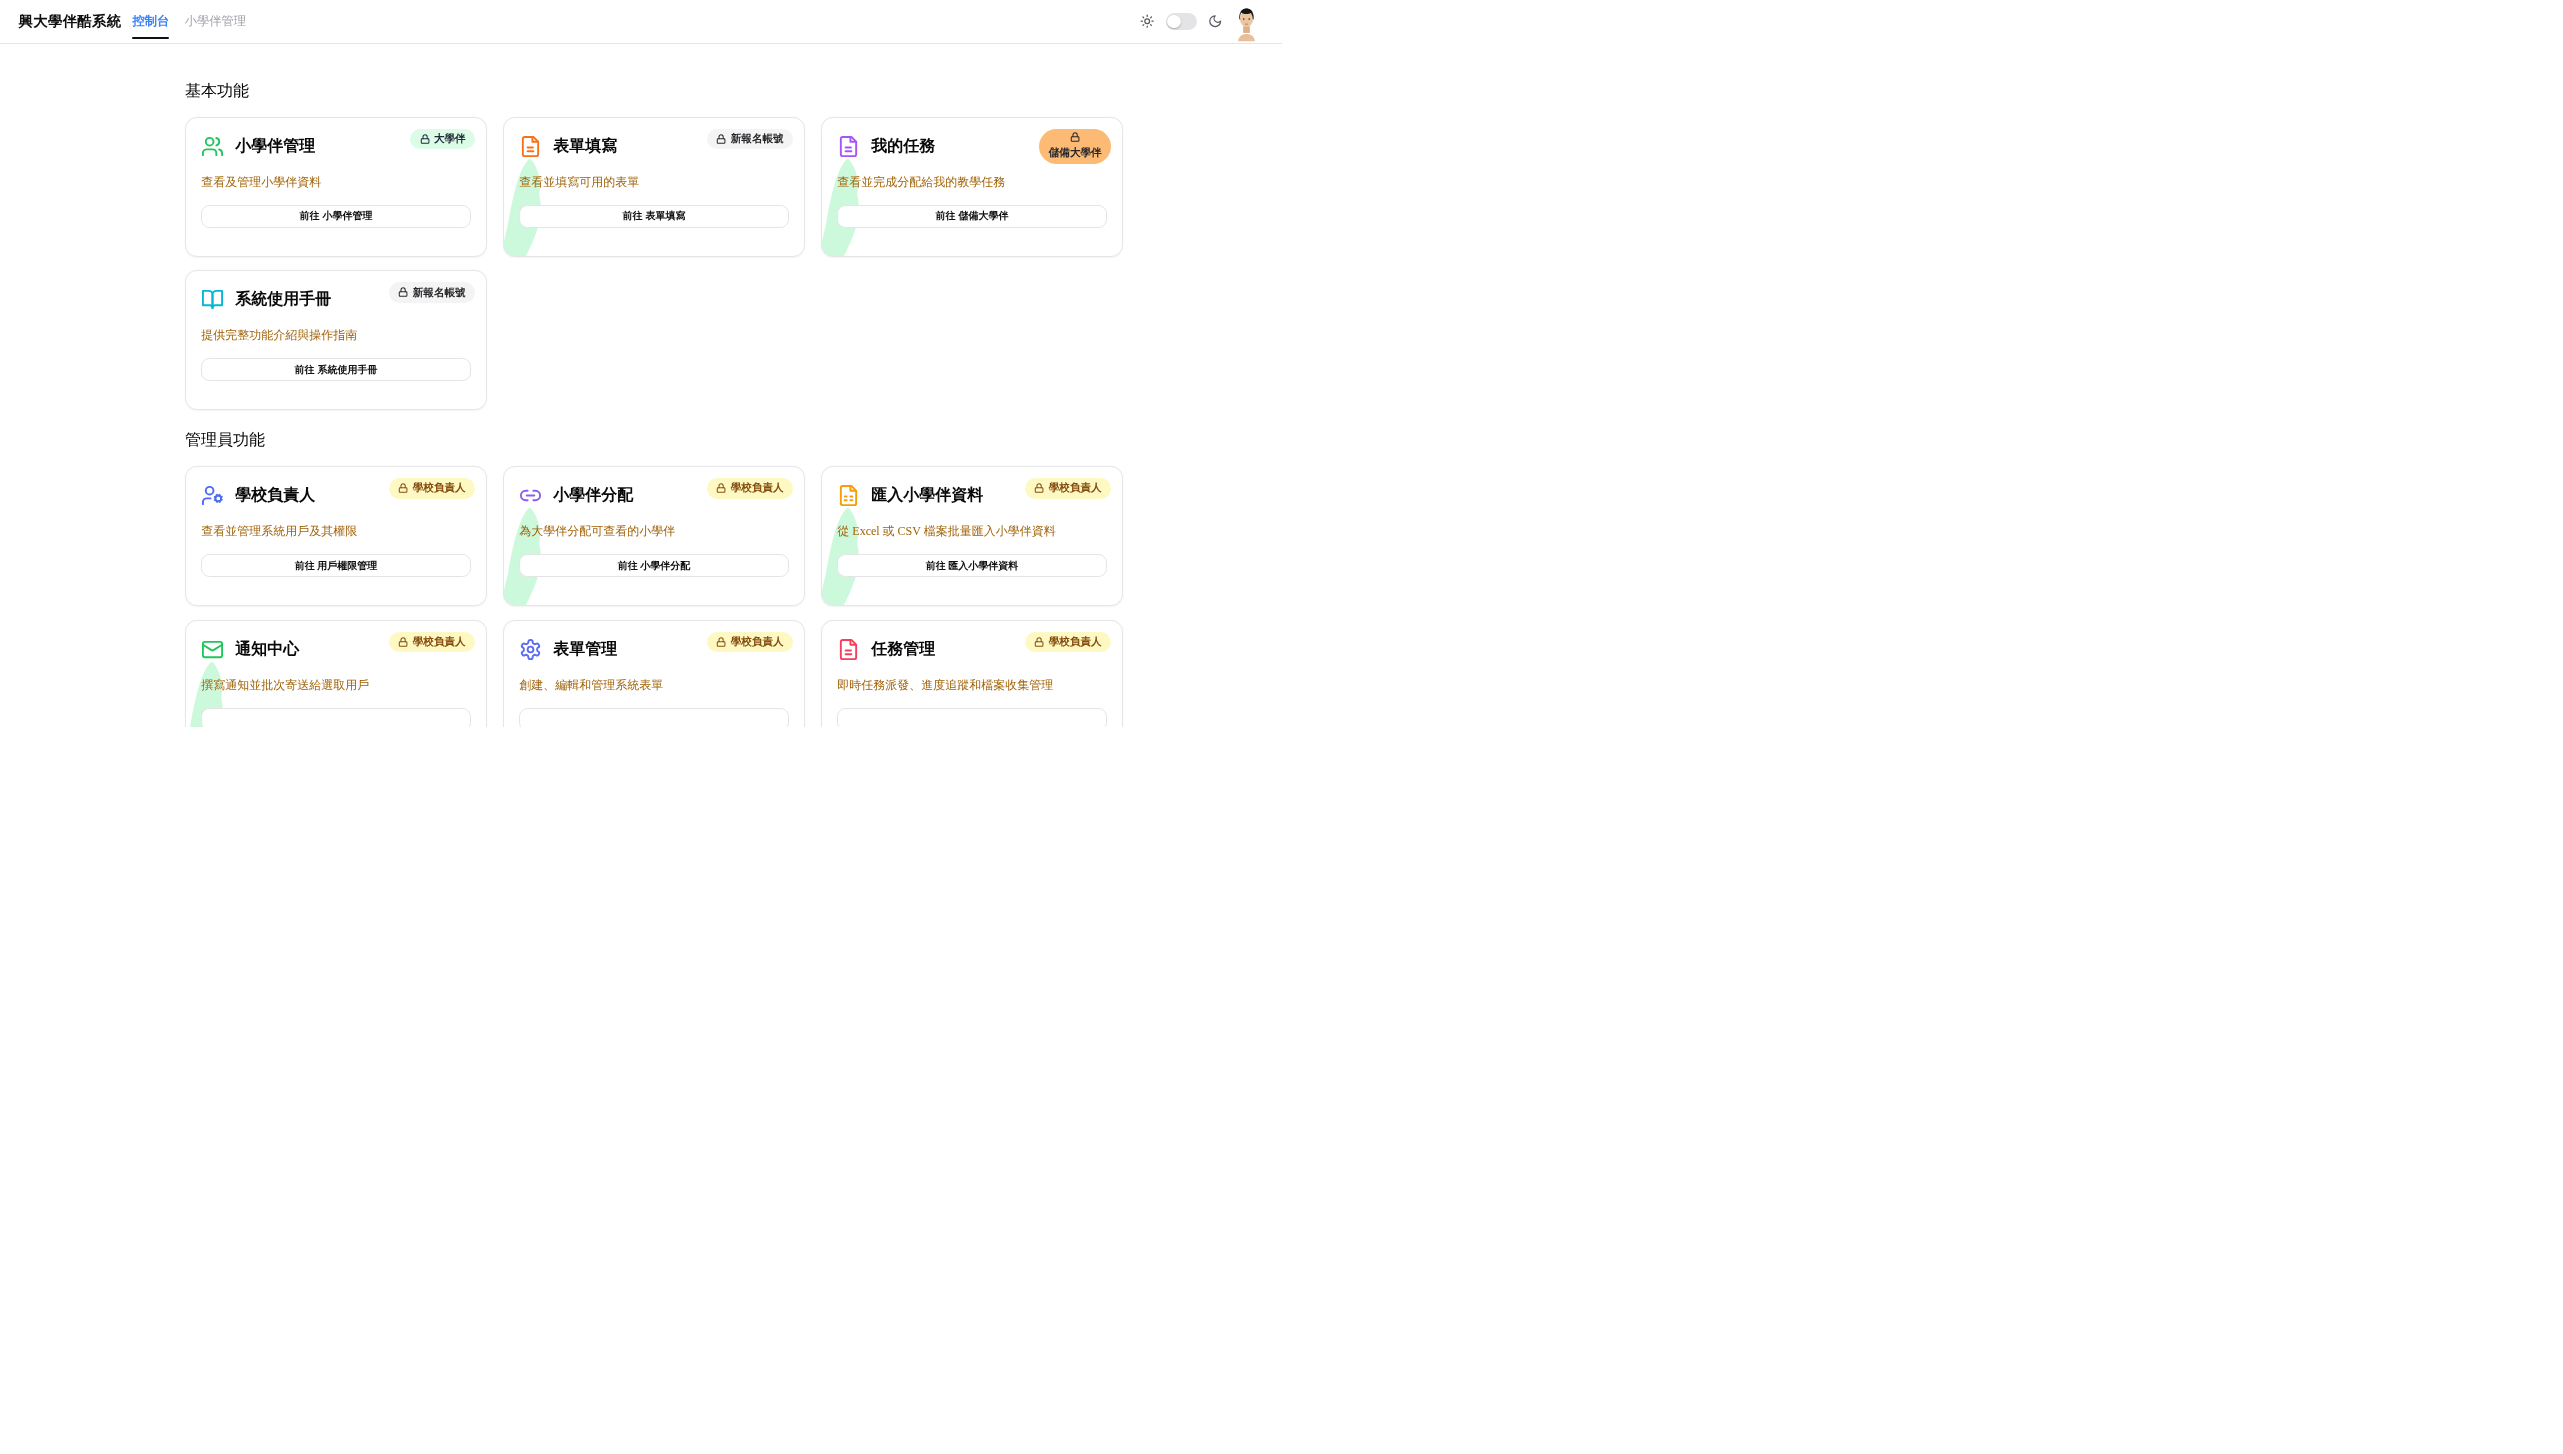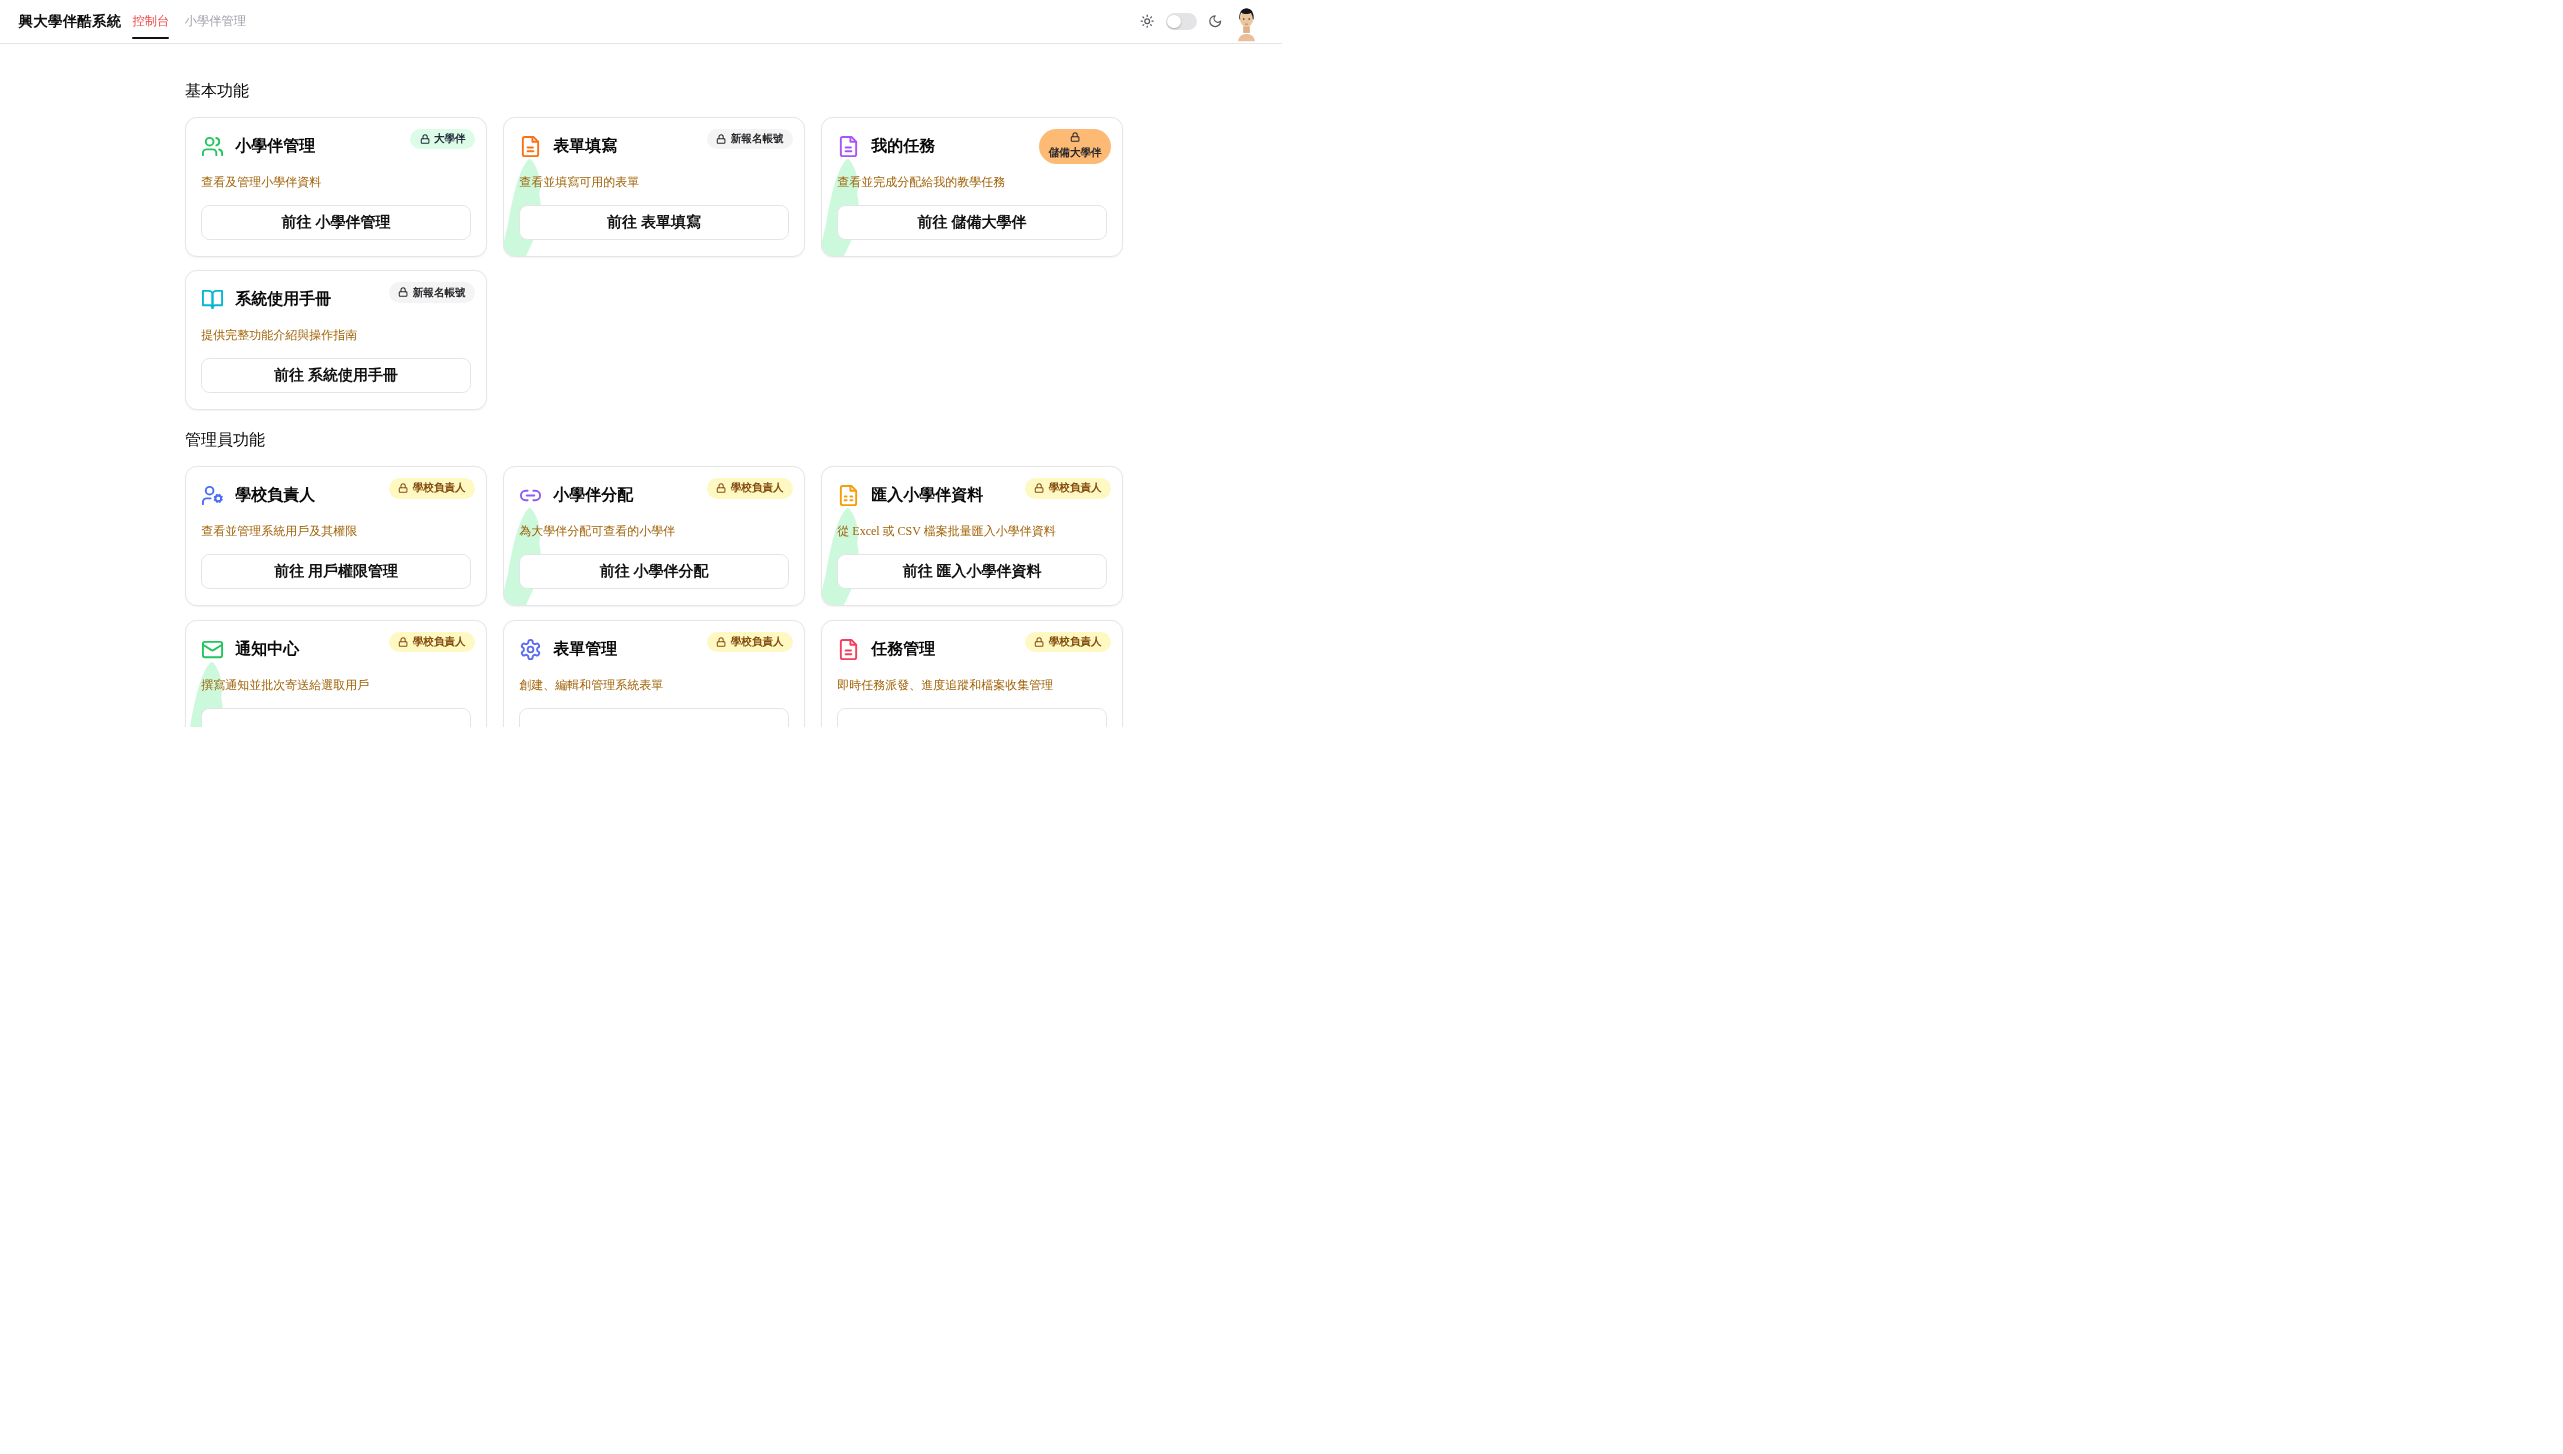--- a/index.html
+++ b/index.html
@@ -8,21 +8,21 @@
     font-family:"Liberation Sans","DejaVu Sans",sans-serif;
   }
   
   header{
     height:44px;display:flex;align-items:center;box-sizing:border-box;
     padding:0 22px 0 18.6px;border-bottom:0.8px solid #e5e5e8;background:#fff;
   }
   .logo{font-size:14.4px;font-weight:700;letter-spacing:0.3px;color:#101012;white-space:nowrap;}
   .tabs{display:flex;gap:15.3px;margin-left:11px;align-items:center;height:100%;}
   .tab{font-size:12.3px;color:#a1a1aa;font-weight:500;position:relative;cursor:pointer;white-space:nowrap;}
-  .tab.active{color:#ef4444;font-weight:400;}
+  .tab.active{color:#3b82f6;font-weight:700;}
   .tab.active::after{content:"";position:absolute;left:0;right:0;bottom:-9.3px;height:2.5px;background:#111113;border-radius:1.7px;}
   .hdr-right{margin-left:auto;display:flex;align-items:center;gap:11px;}
   .hicon{display:flex;align-items:center;color:#55555e;}
   .hicon svg{width:14.4px;height:14.4px;}
   .toggle{width:31px;height:17px;border-radius:847px;background:#e4e4e7;position:relative;display:inline-block;cursor:pointer;flex:none;}
   .knob{position:absolute;left:1.7px;top:1.7px;width:13.6px;height:13.6px;border-radius:50%;background:#fff;box-shadow:0 0.8px 1.7px rgba(0,0,0,.28);}
   .avatar{width:27px;height:37px;display:block;margin-top:6.8px;cursor:pointer;flex:none;}
   
   main{padding:37px 0 0 185px;}
   .section + .section{margin-top:20.3px;font-family:Liberation Serif, serif;}
@@ -38,23 +38,23 @@
   .card-icon{flex:none;display:flex;}
   .card-icon svg{width:23px;height:23px;display:block;}
   .card-title{margin:0;font-size:16px;font-weight:700;color:#09090b;white-space:nowrap;}
   .badge{
     position:absolute;top:11px;right:11px;z-index:2;display:inline-flex;align-items:center;gap:4.2px;
     padding:3.4px 9.3px;border-radius:847px;font-size:10.6px;font-weight:600;white-space:nowrap;
   }
   .badge svg{width:10.2px;height:10.2px;}
   .card-desc{position:absolute;left:15.3px;right:12px;top:56px;margin:0;font-size:12px;color:#a16207;z-index:1;white-space:nowrap;}
   .card-btn{
-    position:absolute;left:15.3px;right:15.3px;top:87px;height:35px;z-index:1;
+    position:absolute;left:15.3px;right:15.3px;top:87px;height:23px;z-index:1;
     background:#fff;border:0.8px solid #e4e4e7;border-radius:8.5px;
-    font-family:inherit;font-size:15px;font-weight:700;color:#111113;cursor:pointer;
+    font-family:inherit;font-size:10px;font-weight:700;color:#111113;cursor:pointer;
   }
 </style>
 </head>
 <body>
 
 <header>
   <div class="logo">興大學伴酷系統</div>
   <nav class="tabs" id="tabs">
       <a class="tab active">控制台</a>
       <a class="tab">小學伴管理</a>

